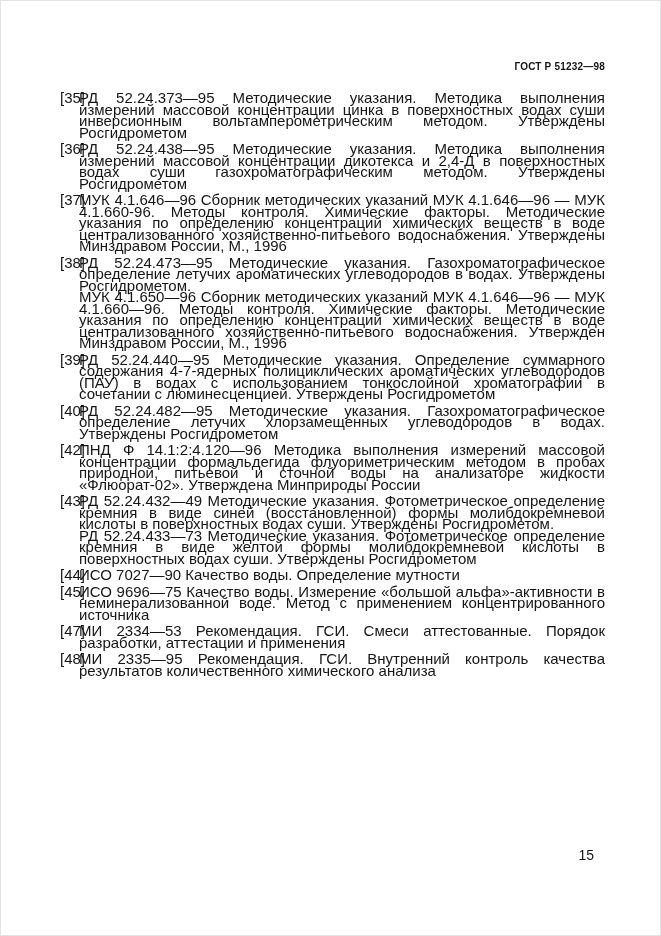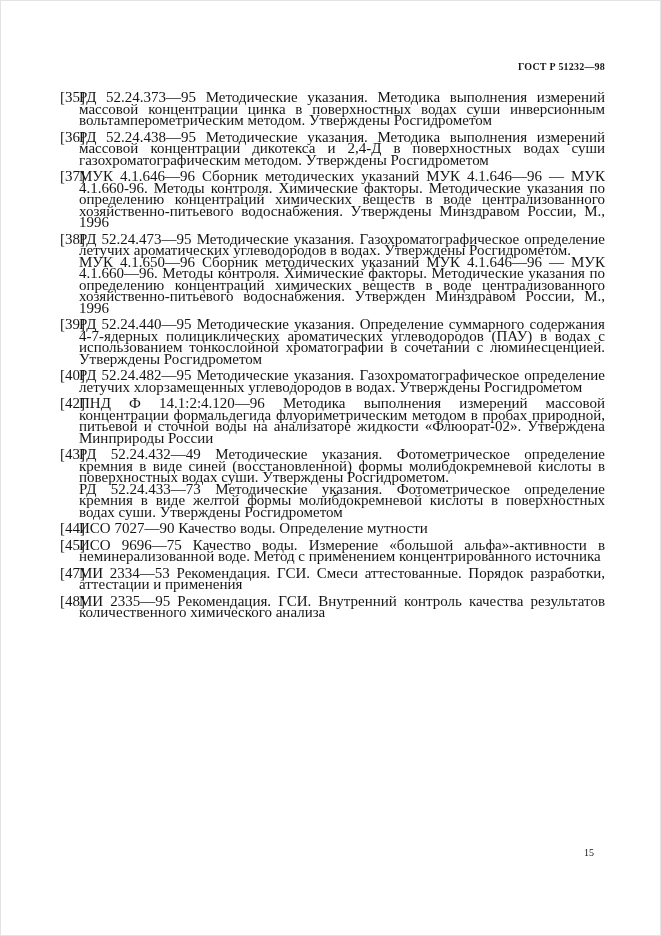--- a/index.html
+++ b/index.html
@@ -7,21 +7,21 @@
     padding: 0;
     background: #ffffff;
   }
   .page {
     position: relative;
     width: 661px;
     height: 936px;
     background: #ffffff;
     box-sizing: border-box;
     border: 1px solid #e3e3e3;
-    font-family: Liberation Serif, serif;
+    font-family: Liberation Sans, sans-serif;
     color: #151515;
     overflow: hidden;
   }
   .content {
     position: absolute;
     left: 59px;
     top: 60px;
     width: 545px;
   }
   .header {
@@ -45,21 +45,21 @@
     left: 0;
     top: 0;
   }
   .ref-part {
     text-align: justify;
   }
   .page-number {
     position: absolute;
     right: 66px;
     top: 846px;
-    font-size: 10px;
+    font-size: 14px;
   }
 </style>
 </head>
 <body>
 
 <div class="page">
   <div class="content">
     <div class="header">
       <span class="doc-code">ГОСТ Р 51232—98</span>
     </div>

